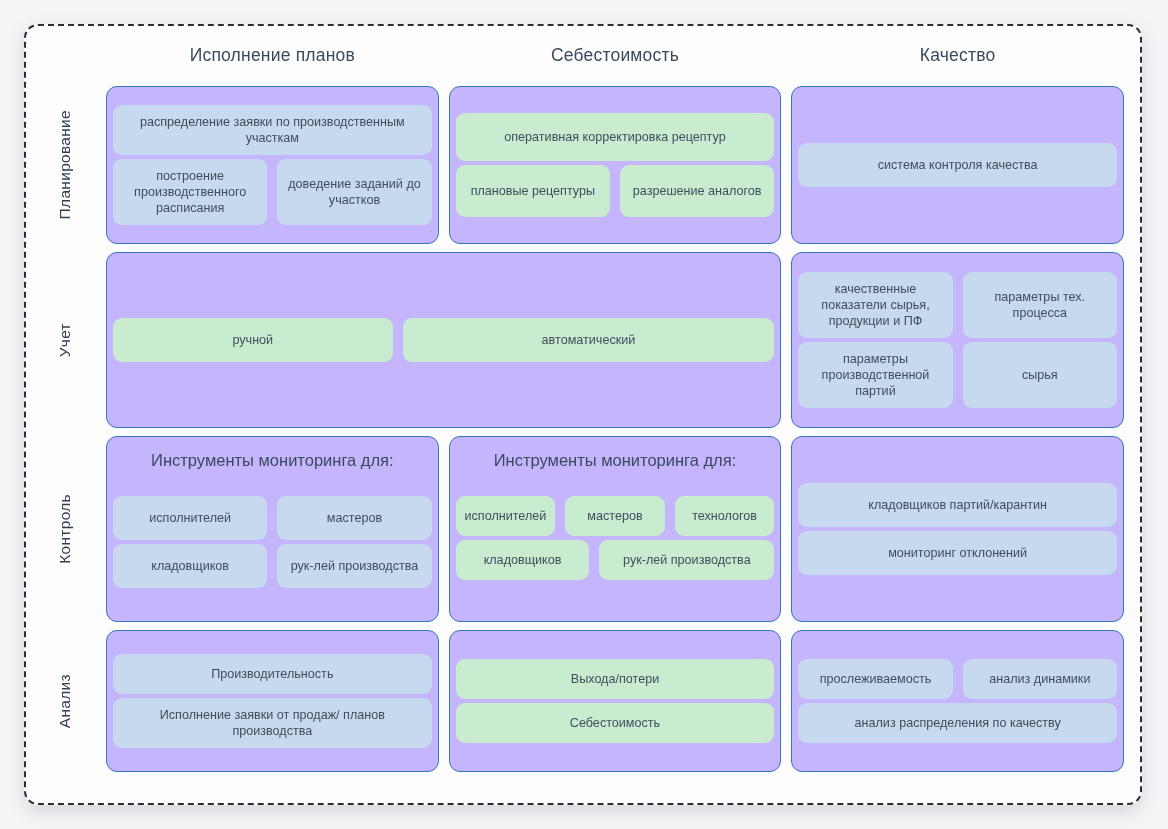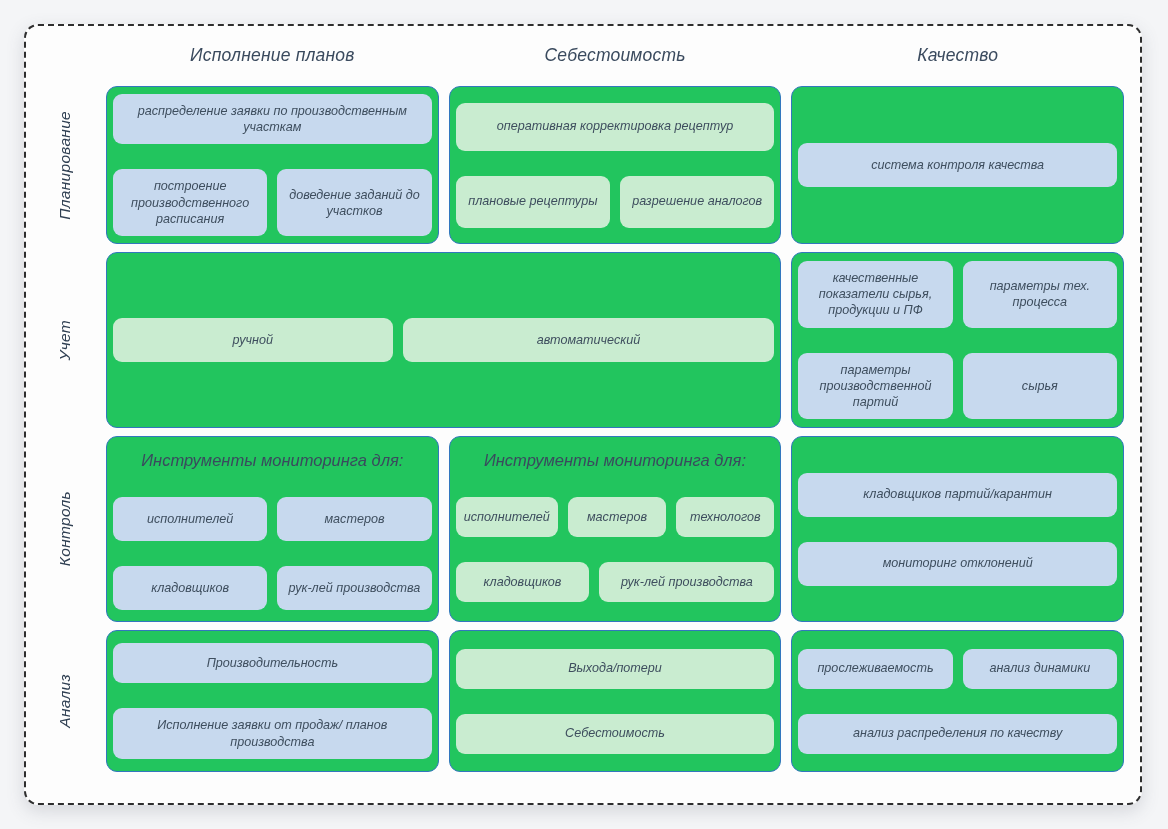--- a/index.html
+++ b/index.html
@@ -41,21 +41,20 @@
     top: 24px;
     width: 1118px;
     height: 803px;
     box-sizing: border-box;
     display: grid;
     grid-template-columns: 62px 1fr 1fr 1fr;
     grid-template-rows: 46px 158px 176px 186px 142px 22px;
     column-gap: 10px;
     row-gap: 8px;
     padding: 8px 18px 8px 10px;
-    font-style: italic;
   }
 
   
   .col-header {
     display: flex;
     align-items: center;
     justify-content: center;
     font-size: 17.5px;
     color: #3a4a5e;
     letter-spacing: 0.2px;
@@ -75,37 +74,37 @@
     color: #2f3f52;
     letter-spacing: 0.3px;
     white-space: nowrap;
   }
 
   
   .card {
     box-sizing: border-box;
     border: 1.6px solid #3277be;
     border-radius: 11px;
-    background: #22c55e;
+    background: #c4b5fd;
     padding: 12px 6px;
     display: flex;
     flex-direction: column;
     justify-content: center;
-    gap: 25px;
+    gap: 4px;
   }
   .card.has-title {
     justify-content: flex-start;
     padding-top: 14px;
   }
 
   .card-title {
     text-align: center;
     font-size: 16.5px;
     color: #3a4a5e;
-    margin-bottom: 2px;
+    margin-bottom: 22px;
     white-space: nowrap;
   }
 
   
   .chip-row {
     display: flex;
     gap: 10px;
   }
   .chip {
     flex: 1 1 0;

